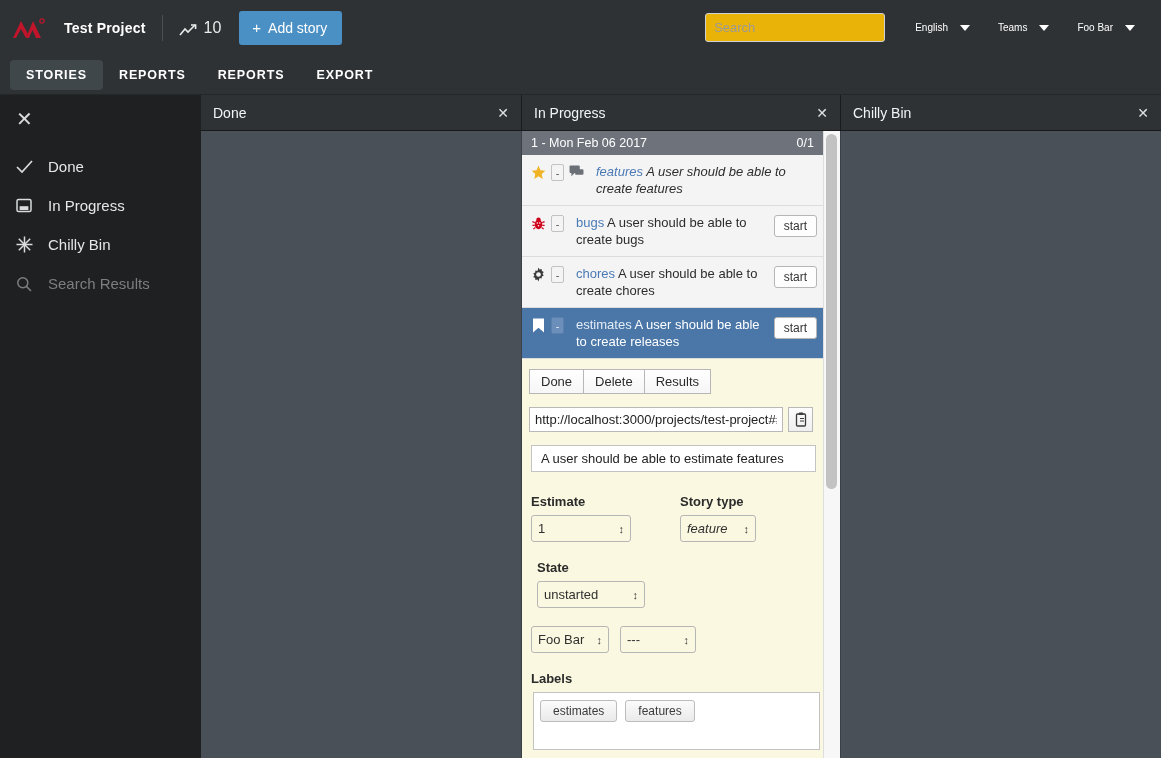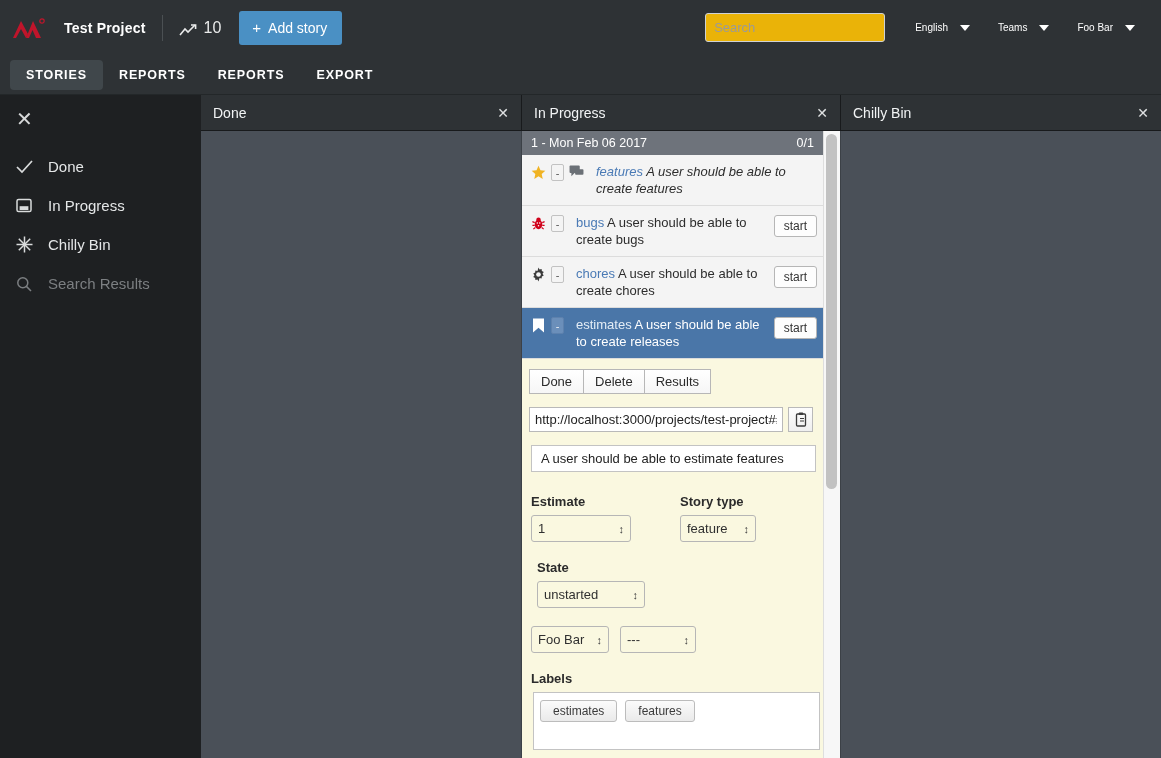--- a/index.html
+++ b/index.html
@@ -212,21 +212,21 @@
     background-image: none;
     cursor:pointer;
   }
   .sel-wrap { position:relative; display:inline-block; }
   .sel-wrap::after {
     content:"\2195";
     position:absolute; right:7px; top:50%; transform:translateY(-50%);
     font-size:11px; color:#444; pointer-events:none;
   }
   #estimate-sel { width: 100px; }
-  #storytype-sel { width: 76px; }
+  #storytype-sel { width: 76px; font-style: italic; }
   #state-sel { width: 108px; }
   #requested-sel { width: 78px; }
   #owned-sel { width: 76px; }
   .group-gap { margin-bottom: 18px; gap: 21px; }
   #labels-box {
     width: 287px; min-height: 58px; margin-left: 2px;
     border:1px solid #c3c3c3; background:#ffffff;
     padding: 7px 6px; display:flex; gap:8px; flex-wrap:wrap;
     align-content: flex-start;
   }

